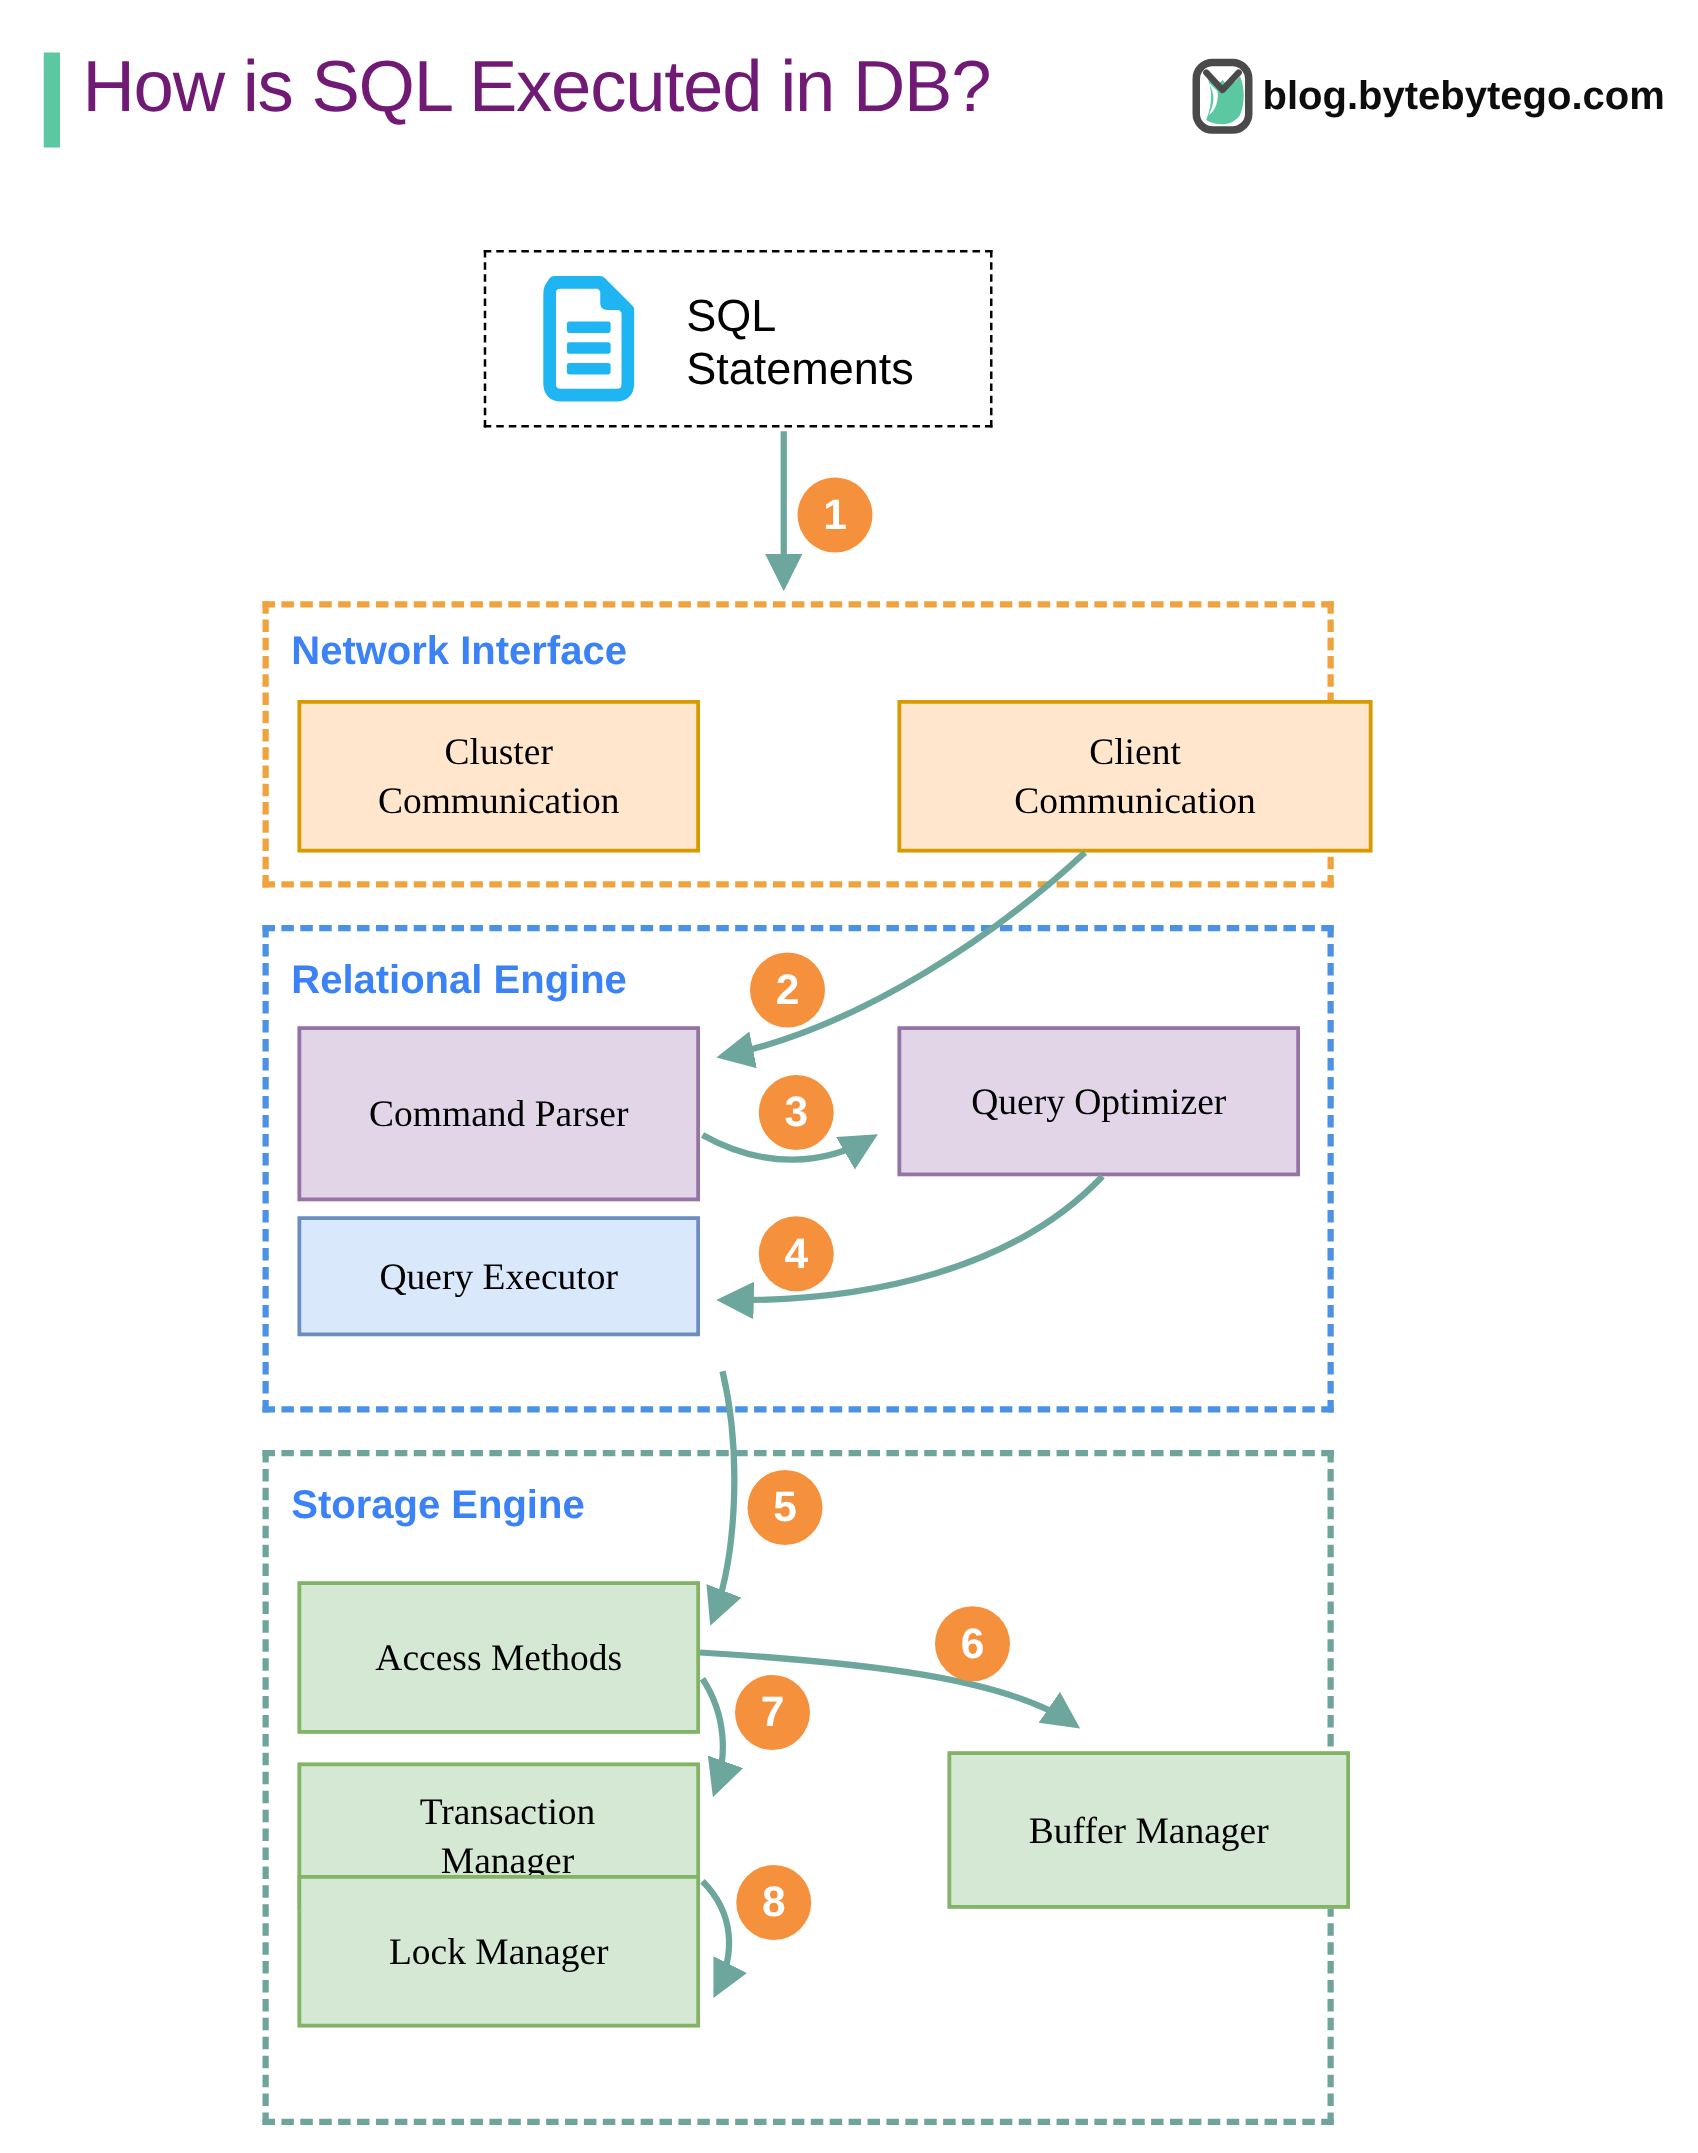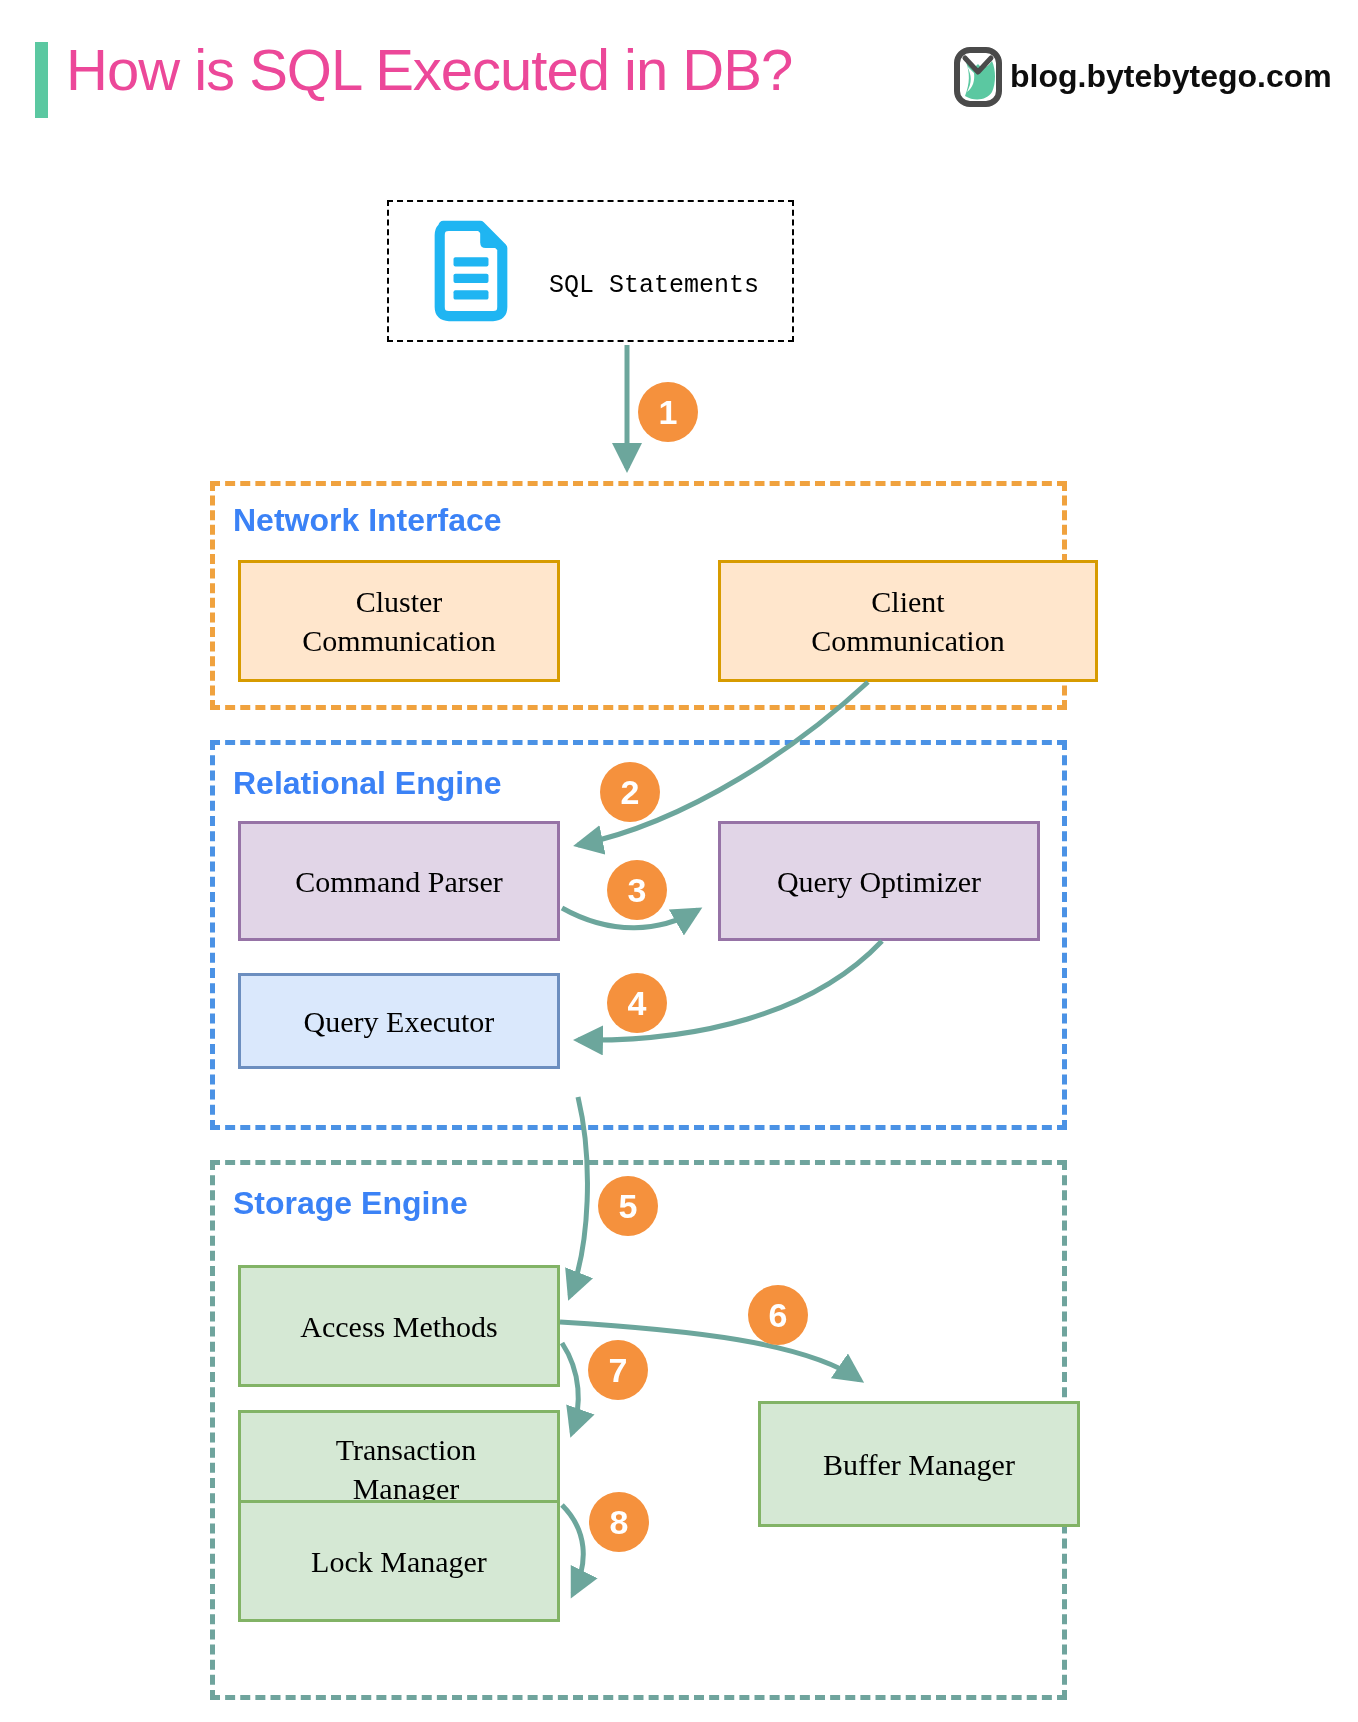--- a/index.html
+++ b/index.html
@@ -2,27 +2,27 @@
 <html style="--accent: #5bc8a1; --arrow: #6ca69c; --circle: #f5913d; --orange-border: #f0a23e; --blue-border: #4b92e5; --teal-border: #6fa49d; --orange-fill: #ffe6cc; --orange-stroke: #d79b00; --purple-fill: #e1d5e7; --purple-stroke: #9673a6; --blue-fill: #dae8fc; --blue-stroke: #6c8ebf; --green-fill: #d5e8d4; --green-stroke: #82b366; --doc-icon: #1fb5f2;"><head>
 <meta charset="utf-8">
 <style>
   html,body{margin:0;padding:0;background:#ffffff;}
   .canvas{
     position:relative;width:1358px;height:1722px;background:#fff;overflow:hidden;
     font-family:"Liberation Sans","DejaVu Sans",sans-serif;color:#000;
   }
   
   .accent-bar{position:absolute;left:35px;top:42px;width:13px;height:76px;background:var(--accent,#5bc8a1);}
-  .page-title{position:absolute;left:66px;top:36px;font-size:58px;font-weight:400;color:#ec4899;letter-spacing:-1px;white-space:nowrap;}
+  .page-title{position:absolute;left:66px;top:36px;font-size:58px;font-weight:400;color:#701a75;letter-spacing:-1px;white-space:nowrap;}
   .logo{position:absolute;left:953px;top:46px;width:50px;height:62px;}
   .site-domain{position:absolute;left:1010px;top:58px;font-size:32px;font-weight:700;color:#0d0d0d;white-space:nowrap;}
   
   .sql-box{position:absolute;left:387px;top:200px;width:403px;height:138px;border:2px dashed #000;background:#fff;display:flex;align-items:center;}
   .doc-icon{position:absolute;left:36px;top:18px;width:92px;height:102px;}
-  .sql-label{position:absolute;left:160px;top:14px;height:100%;display:flex;align-items:center;font-size:25px;font-family:Liberation Mono, monospace;}
+  .sql-label{position:absolute;left:160px;top:3px;height:100%;display:flex;align-items:center;font-size:36px;}
   
   .container{position:absolute;background:transparent;}
   .container .c-label{position:absolute;left:18px;font-size:32px;font-weight:700;color:#3b82f6;white-space:nowrap;}
   .network{left:210px;top:481px;width:847px;height:219px;border:5px dashed var(--orange-border,#f0a23e);}
   .network .c-label{top:16px;}
   .relational{left:210px;top:740px;width:847px;height:380px;border:5px dashed var(--blue-border,#4b92e5);}
   .relational .c-label{top:20px;}
   .storage{left:210px;top:1160px;width:847px;height:530px;border:5px dashed var(--teal-border,#6fa49d);}
   .storage .c-label{top:20px;}
   
@@ -77,21 +77,21 @@
     <div class="c-label">Storage Engine</div>
   </div>
 
   <div class="node orange wrap-2" style="left:238px;top:560px;width:322px;height:122px;">
     <span>Cluster Communication</span>
   </div>
   <div class="node orange wrap-2" style="left:718px;top:560px;width:380px;height:122px;text-align:center;">
     <span>Client Communication</span>
   </div>
 
-  <div class="node purple" style="left:238px;top:821px;width:322px;height:120px;">
+  <div class="node purple" style="left:238px;top:821px;width:322px;height:140px;">
     <span>Command Parser</span>
   </div>
   <div class="node purple" style="left:718px;top:821px;width:322px;height:120px;">
     <span>Query Optimizer</span>
   </div>
   <div class="node blue" style="left:238px;top:973px;width:322px;height:96px;">
     <span>Query Executor</span>
   </div>
 
   <div class="node green" style="left:238px;top:1265px;width:322px;height:122px;">

